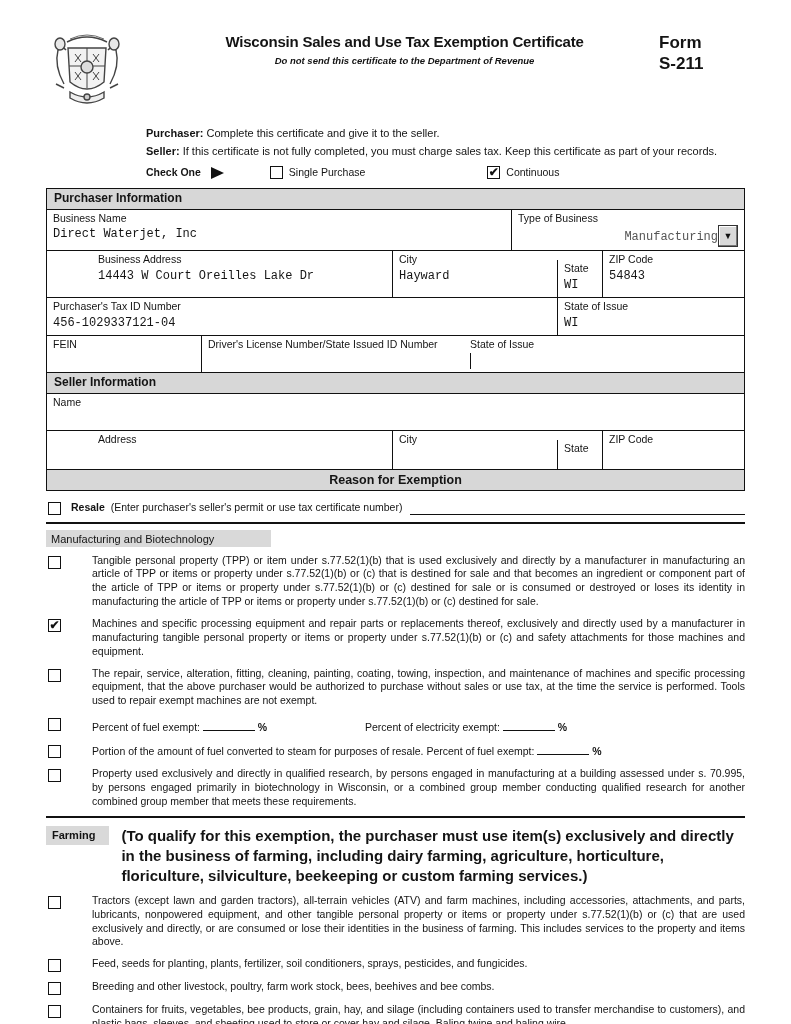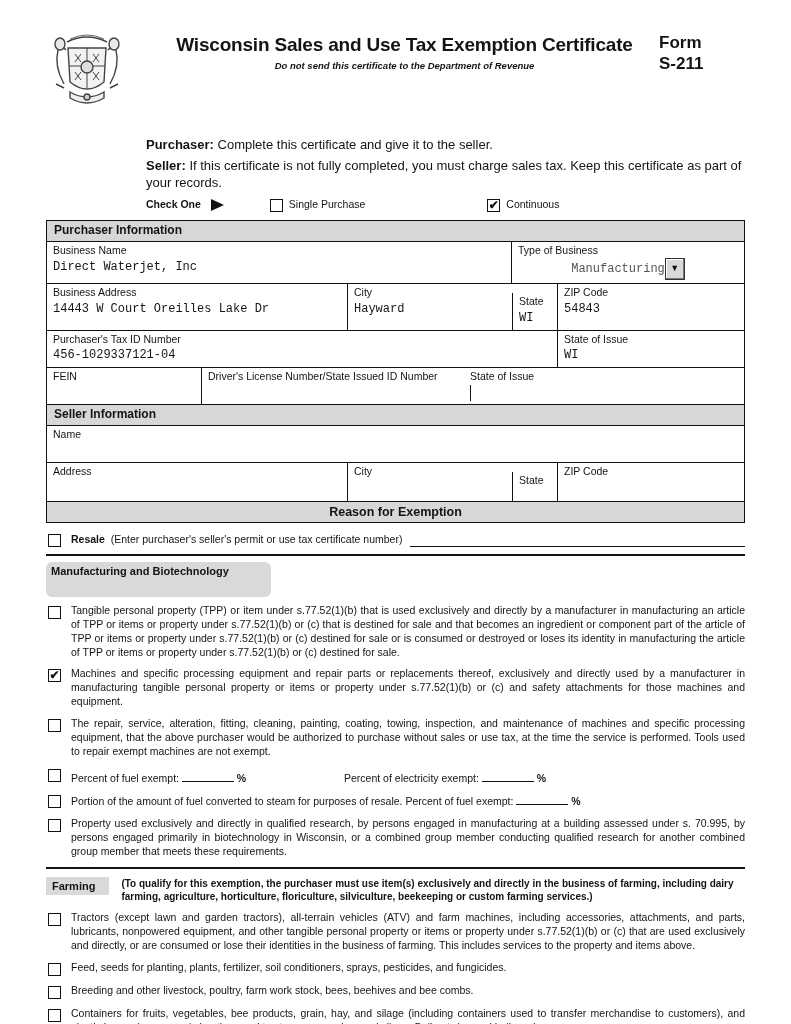--- a/index.html
+++ b/index.html
@@ -5,80 +5,80 @@
   * { margin:0; padding:0; box-sizing:border-box; }
   html,body { background:#fff; }
   body { font-family:"Liberation Sans", sans-serif; color:#141414; }
   .page { position:relative; width:791px; height:1024px; background:#fff; overflow:hidden;
           padding:26px 46px 0 46px; font-size:10.5px; line-height:1.32; }
 
   
   .hdr { display:grid; grid-template-columns:104px 1fr 86px; align-items:start; }
   .logo-box { padding-top:4px; }
   .title-block { text-align:center; }
-  .title { font-size:19px; font-weight:bold; letter-spacing:-0.2px; padding-top:6px; }
+  .title { font-size:15px; font-weight:bold; letter-spacing:-0.2px; padding-top:6px; }
   .subtitle { font-size:9.5px; font-weight:bold; font-style:italic; margin-top:3px; }
   .formno { font-size:17px; font-weight:bold; line-height:1.25; padding-top:6px; }
-  .instr { margin:18px 0 0 100px; font-size:13px; }
+  .instr { margin:8px 0 0 100px; font-size:11px; }
   .instr .line { margin-bottom:4px; }
   .blab { font-weight:bold; }
   .checkone { display:flex; align-items:center; margin:7px 0 8px 100px; }
   .arrow { width:0; height:0; border-left:13px solid #111; border-top:6px solid transparent;
            border-bottom:6px solid transparent; margin:0 6px 0 10px; }
   .cb { flex:0 0 auto; width:13px; height:13px; border:1.5px solid #111; background:#fff;
         font-size:12px; line-height:11px; font-weight:bold; text-align:center; color:#111; }
   .checkone .cb { margin-right:6px; }
   .co-opt1 { margin-left:40px; display:flex; align-items:center; }
   .co-opt2 { margin-left:122px; display:flex; align-items:center; }
 
   
   .tbl { border:1.6px solid #111; border-bottom:none; }
   .secbar { background:#d7d7d7; border-bottom:1.6px solid #111; padding:2px 7px;
             font-size:12px; font-weight:bold; }
   .row { display:flex; border-bottom:1.6px solid #111; }
   .cell { padding:2px 6px 3px 6px; }
   .cell + .cell { border-left:1.6px solid #111; }
   .lab { font-size:10.5px; }
   .val { font-family:"Liberation Mono", monospace; font-size:12px; margin-top:2px; white-space:nowrap; }
-  .combo { display:flex; align-items:center; justify-content:center; }
+  .combo { display:flex; align-items:center; justify-content:flex-end; }
   .combo .val { color:#555; }
   .dd-btn { width:20px; height:22px; background:#d9d9d9; border:1.5px solid #333;
             box-shadow:inset -1px -1px 0 #777, inset 1px 1px 0 #fff;
             display:flex; align-items:center; justify-content:center; font-size:9px; color:#111; }
   .vline-tick { border-left:1.2px solid #111; height:16px; margin-top:1px; }
 
   
   .reasonbar { background:#d7d7d7; border-top:1.6px solid #111; border-bottom:1.6px solid #111;
                text-align:center; font-size:12.5px; font-weight:bold; padding:2px 0; }
   .resale-row { display:flex; align-items:flex-start; margin:10px 0 6px 2px; }
   .resale-row .cb { margin:1px 10px 0 0; }
   .resale-text { display:flex; flex:1; align-items:flex-end; }
   .fill-line { flex:1; border-bottom:1.1px solid #111; height:13px; margin-left:8px; min-width:60px; }
 
   .divider { border-top:2.2px solid #111; margin:7px 0 0 0; }
 
   
-  .msec-hdr { display:inline-block; background:#d9d9d9; font-weight:bold; font-size:11px;
-              padding:2px 10px 18px 5px; margin:6px 0 7px 0; min-width:225px;border-radius:6px; }
-  .item { display:flex; align-items:flex-start; margin:0 0 8px 2px; }
+  .msec-hdr { display:inline-block; background:#d9d9d9; font-weight:normal; font-size:11px;
+              padding:2px 10px 0 5px; margin:6px 0 7px 0; min-width:225px; }
+  .item { display:flex; align-items:flex-start; margin:0 0 8px 2px;gap:21px; }
   .item .cb { margin:2px 10px 0 0; }
   .item .txt { flex:1; text-align:justify; }
   .pct-row { margin-top:3px; }
   .pct-blank { display:inline-block; width:52px; border-bottom:1.1px solid #111; height:12px;
                vertical-align:baseline; }
   .pct-gap { display:inline-block; width:92px; }
 
   .farm-hdr { display:flex; align-items:flex-start; margin:8px 0 8px 0; }
   .farm-box { flex:0 0 auto; background:#d9d9d9; font-weight:bold; font-size:11px;
               padding:2px 14px 2px 6px; margin-right:12px; }
-  .farm-note { flex:1; font-weight:bold; font-size:10px; }
+  .farm-note { flex:1; font-weight:bold; font-size:15px; }
 
   
   .w-name  { width:464px; } .w-tob { flex:1; }
-  .w-addr  { width:300px; } .w-city { width:165px; } .w-state { width:45px;margin-top:9px; } .w-zip { flex:1; }
+  .w-addr  { width:300px;margin-left:45px; } .w-city { width:165px; } .w-state { width:45px;margin-top:9px; } .w-zip { flex:1; }
   .w-taxid { width:510px; } .w-soi { flex:1; }
   .w-notax { width:152px; } .w-fein { width:154px; } .w-dl { flex:1; }
   .dl-inner { display:flex; }
   .dl-label { width:262px; }
   .h-name-cell { min-height:38px; }
   .h-addr-cell { min-height:38px; }
 </style>
 </head>
 <body>
 

